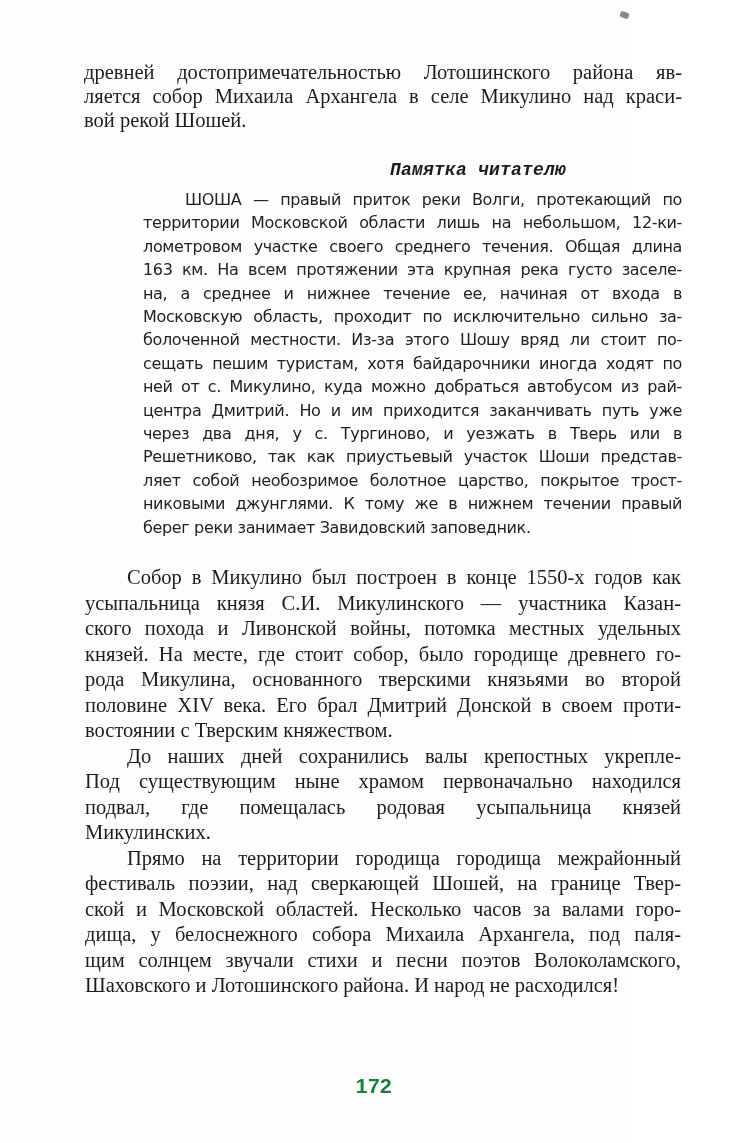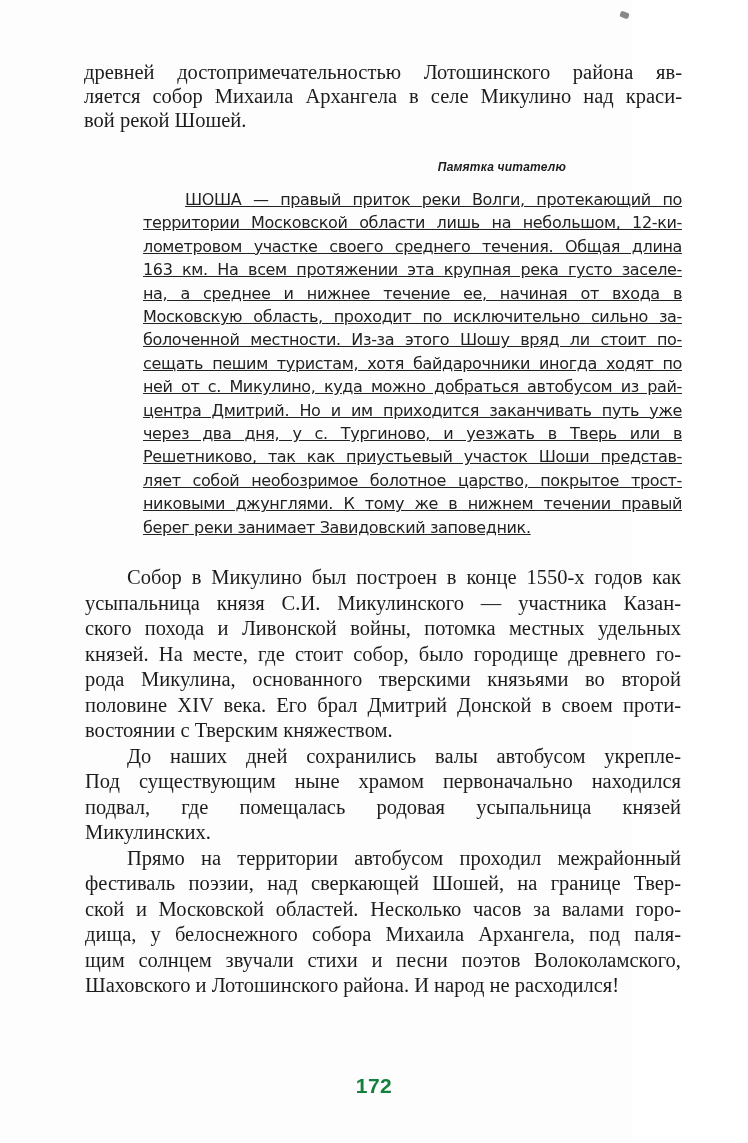--- a/index.html
+++ b/index.html
@@ -4,22 +4,22 @@
 <style>
   html, body { margin: 0; padding: 0; background: #ffffff; }
   body { width: 748px; height: 1143px; position: relative; overflow: hidden; color: #1c1c1c; }
   .page { position: absolute; left: 0; top: 0; width: 632px; height: 1143px; background: #fdfdfd; }
   .artifact { position: absolute; left: 620px; top: 12px; width: 9px; height: 6px; background: #555; border-radius: 2px; opacity: .7; transform: rotate(20deg); }
   .block { position: absolute; }
   .line { display: block; white-space: nowrap; text-align: justify; text-align-last: justify; }
   .line.last { text-align-last: left; }
   .serif { font-family: "Liberation Serif", "DejaVu Serif", serif; }
   .intro { left: 84px; top: 60px; width: 598px; font-size: 20.5px; line-height: 24px; }
-  .heading { position: absolute; right: 66px; top: 160px; font-family: Liberation Sans, sans-serif; font-weight: bold; font-style: italic; font-size: 12px; letter-spacing: 0.2px; }
-  .note { left: 143px; top: 188px; width: 539px; font-family: "DejaVu Sans", sans-serif; font-size: 16px; line-height: 23.4px; letter-spacing: -0.35px; color: #222; text-decoration: underline; }
+  .heading { position: absolute; right: 66px; top: 160px; font-family: Liberation Mono, monospace; font-weight: bold; font-style: italic; font-size: 18px; letter-spacing: 0.2px; }
+  .note { left: 143px; top: 188px; width: 539px; font-family: "DejaVu Sans", sans-serif; font-size: 16px; line-height: 23.4px; letter-spacing: -0.35px; color: #222; }
   .note .indent, .main .indent { text-indent: 42px; }
   .main { left: 85px; top: 565px; width: 596px; font-size: 20.5px; line-height: 25.5px; }
   .pagenum { position: absolute; left: 0; width: 748px; top: 1074px; text-align: center; font-family: "Liberation Sans", sans-serif; font-size: 21px; font-weight: bold; color: #15803d; letter-spacing: 0.5px; }
 </style>
 </head>
 <body>
 
 <div class="page">
   <div class="artifact"></div>
 
@@ -53,27 +53,27 @@
     <div>
       <span class="line indent">Собор в Микулино был построен в конце 1550-х годов как</span>
       <span class="line">усыпальница князя С.И. Микулинского — участника Казан-</span>
       <span class="line">ского похода и Ливонской войны, потомка местных удельных</span>
       <span class="line">князей. На месте, где стоит собор, было городище древнего го-</span>
       <span class="line">рода Микулина, основанного тверскими князьями во второй</span>
       <span class="line">половине XIV века. Его брал Дмитрий Донской в своем проти-</span>
       <span class="line last">востоянии с Тверским княжеством.</span>
     </div>
     <div>
-      <span class="line indent">До наших дней сохранились валы автобусом укрепле-</span>
+      <span class="line indent">До наших дней сохранились валы крепостных укрепле-</span>
       <span class="line">Под существующим ныне храмом первоначально находился</span>
       <span class="line">подвал, где помещалась родовая усыпальница князей</span>
       <span class="line last">Микулинских.</span>
     </div>
     <div>
-      <span class="line indent">Прямо на территории автобусом проходил межрайонный</span>
+      <span class="line indent">Прямо на территории городища городища межрайонный</span>
       <span class="line">фестиваль поэзии, над сверкающей Шошей, на границе Твер-</span>
       <span class="line">ской и Московской областей. Несколько часов за валами горо-</span>
       <span class="line">дища, у белоснежного собора Михаила Архангела, под паля-</span>
       <span class="line">щим солнцем звучали стихи и песни поэтов Волоколамского,</span>
       <span class="line last">Шаховского и Лотошинского района. И народ не расходился!</span>
     </div>
   </div>
 
   <div class="pagenum">172</div>
 </div>

